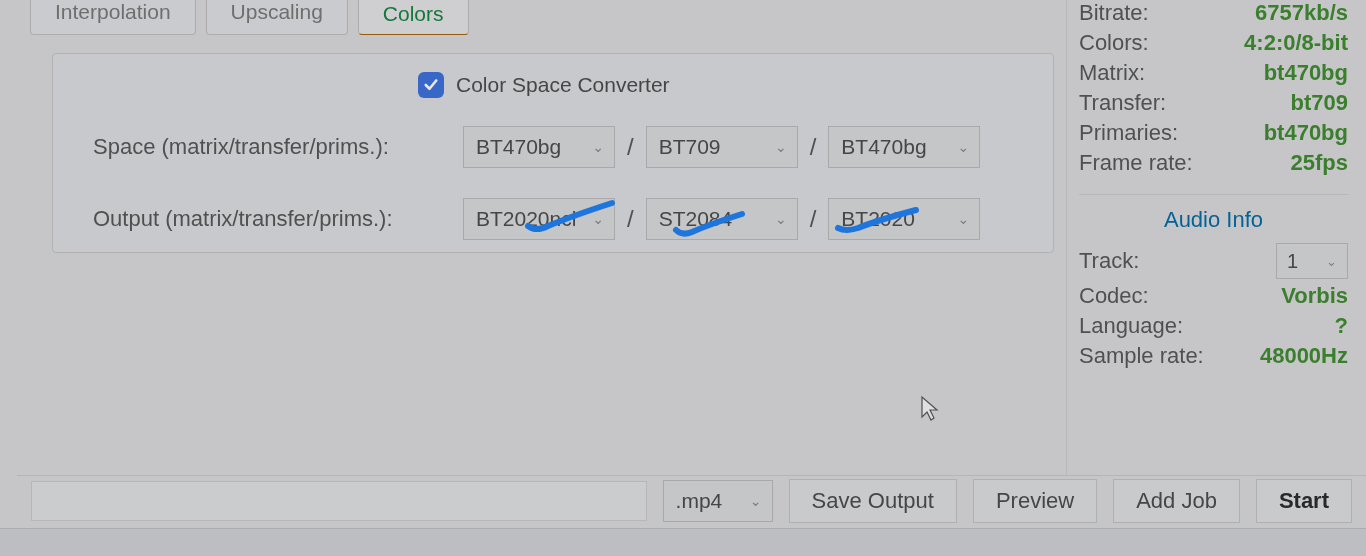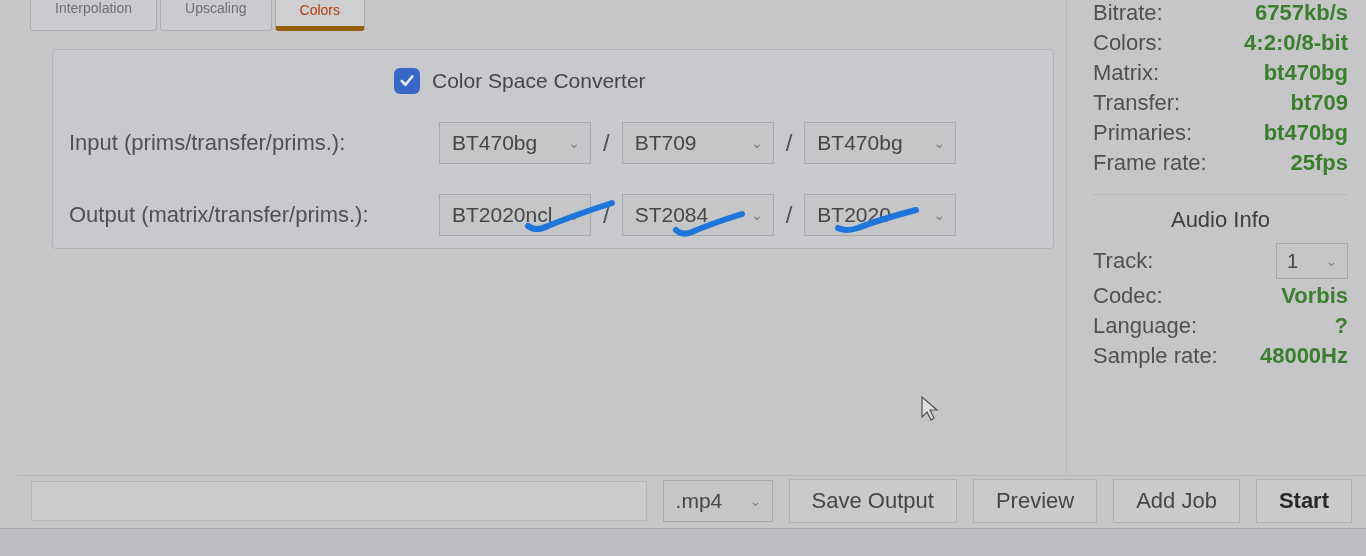--- a/index.html
+++ b/index.html
@@ -24,37 +24,37 @@
   }
   .tabs {
     display: flex;
     gap: 0;
   }
   .tab {
     padding: 0px 24px 8px 24px;
     border: 1px solid #bcbcbc;
     background: #dddee0;
     color: #777;
-    font-size: 14px;
+    font-size: 21px;
     border-top: none;
-    margin-right: 3px;
+    margin-right: 10px;
     border-radius: 0 0 4px 4px;
   }
   .tab.active {
     background: #e2e3e5;
-    border-bottom: 5px solid #a16207;
-    color: #c2410c;
+    border-bottom: 1px solid #a16207;
+    color: #15803d;
     padding-top: 2px;
   }
   .group {
     border: 1px solid #c2c2c4;
     border-radius: 4px;
     margin-top: 18px;
     margin-left: 40px;
-    padding: 18px 28px 28px 16px;
+    padding: 18px 28px 28px 40px;
     background: #dbdcde;
     position: relative;
     height: 200px;
   }
   .checkrow {
     display: flex;
     align-items: center;
     margin-bottom: 28px;
     margin-left: 325px;
   }
@@ -98,36 +98,36 @@
     margin: 0 12px;
     font-size: 24px;
     color: #555;
   }
   .annot {
     position: absolute;
     pointer-events: none;
   }
   .right-panel {
     width: 300px;
-    padding: 0 18px 0 26px;
+    padding: 0 18px 0 12px;
     border-left: 1px solid #c8c8ca;
   }
   .info-row {
     display: flex;
     justify-content: space-between;
     align-items: center;
     margin-bottom: 4px;
     font-size: 22px;
   }
   .info-label { color: #555; }
   .info-value { color: #3e8a2e; font-weight: 600; text-align: right; }
   .section-title {
     text-align: center;
     font-size: 22px;
-    color: #404040;
+    color: #0369a1;
     margin: 18px 0 10px 0;
     border-top: 1px solid #c8c8ca;
     padding-top: 12px;
   }
   .mini-combo {
     display: inline-flex;
     align-items: center;
     justify-content: space-between;
     border: 1px solid #b8b8ba;
     background: #d7d8da;
@@ -204,21 +204,21 @@
       <div class="checkrow">
         <span class="chk">
           <svg viewBox="0 0 24 24">
               <path fill="none" stroke="#fff" stroke-width="3.5" stroke-linecap="round" stroke-linejoin="round" d="M5 12l5 5 9-11"></path>
             </svg>
         </span>
         <span>Color Space Converter</span>
       </div>
 
       <div class="row">
-        <span class="row-label">Input (prims/transfer/prims.):</span>
+        <span class="row-label">Space (matrix/transfer/prims.):</span>
         <span class="combo">
           <span>BT470bg</span>
           <span class="arrow">⌄</span>
         </span>
         <span class="slash">/</span>
         <span class="combo">
           <span>BT709</span>
           <span class="arrow">⌄</span>
         </span>
         <span class="slash">/</span>

